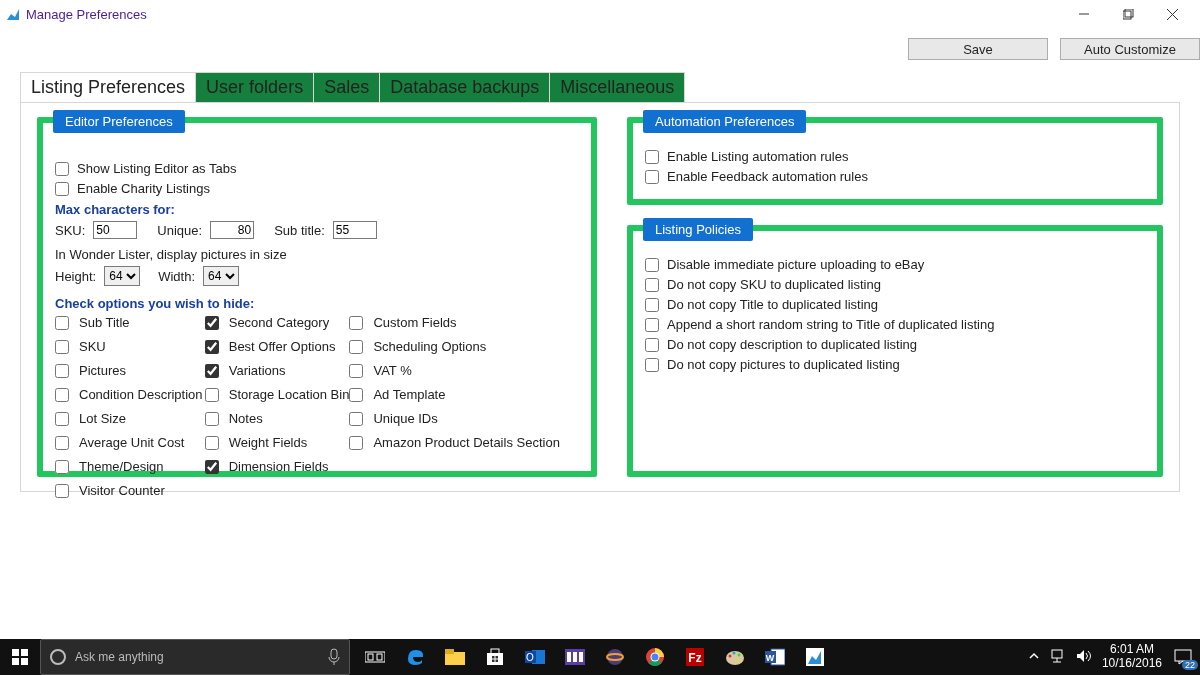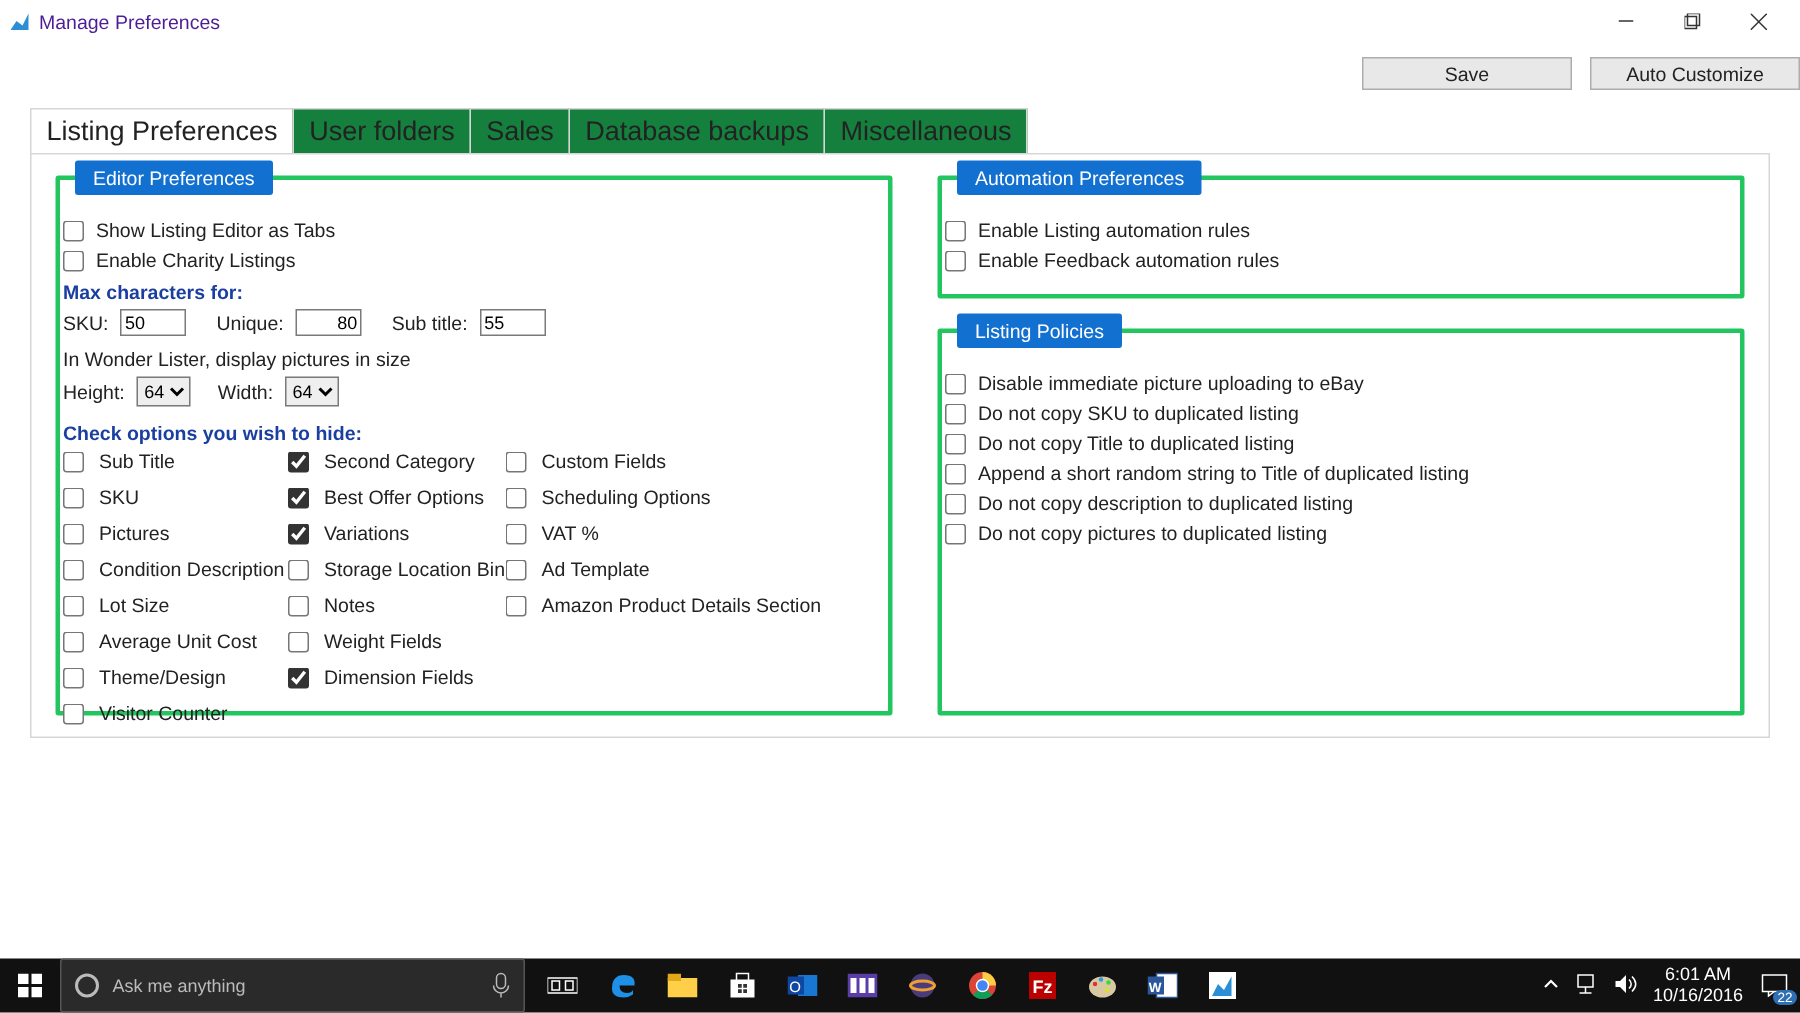--- a/index.html
+++ b/index.html
@@ -13,21 +13,21 @@
 
 .topbar { display: flex; justify-content: flex-end; gap: 12px; padding: 10px 0 6px 0; }
 .topbar button { width: 140px; height: 22px; background: #e8e8e8; border: 1px solid #adadad; color: #222; font-size: 13px; cursor: pointer; }
 
 .tabs { display: flex; margin: 6px 0 0 20px; font-size: 18px; }
 .tabs .tab { padding: 4px 10px; border: 1px solid #d6d6d6; border-bottom: none; background: #15803d; cursor: pointer; margin-right: -1px; }
 .tabs .tab.active { background: #fff; }
 
 .content { border: 1px solid #d6d6d6; margin: 0 20px; height: 390px; padding: 14px 16px; display: flex; gap: 30px; }
 
-.panel { position: relative; border: 3px solid #22c55e; border-radius: 2px; padding: 22px 12px 10px 2px; }
+.panel { position: relative; border: 6px solid #22c55e; border-radius: 2px; padding: 22px 12px 10px 12px; }
 .panel .legend { position: absolute; top: -13px; left: 10px; background: #1270d1; color: #fff; padding: 4px 12px; border-radius: 2px; font-size: 13px; }
 
 .left-col { width: 560px; display: flex; flex-direction: column; }
 .right-col { width: 540px; display: flex; flex-direction: column; gap: 20px; }
 
 .row { display: flex; align-items: center; gap: 8px; margin-bottom: 5px; }
 input[type=checkbox] { width: 14px; height: 14px; margin: 0; cursor: pointer; accent-color: #333; }
 input[type=text] { border: 1px solid #7a7a7a; height: 18px; padding: 0 2px; font-size: 12px; }
 select { height: 20px; border: 1px solid #7a7a7a; font-size: 12px; }
 
@@ -94,21 +94,21 @@
   <div class="tab">Database backups</div>
   <div class="tab">Miscellaneous</div>
 </div>
 
 <div class="content">
 
   <div class="left-col">
     <div class="panel" style="height:100%;">
       <div class="legend">Editor Preferences</div>
 
-      <div class="row" style="margin-top:4px;">
+      <div class="row" style="margin-top:16px;">
         <input type="checkbox" style="">
         <span>Show Listing Editor as Tabs</span>
       </div>
       <div class="row">
         <input type="checkbox" style="">
         <span>Enable Charity Listings</span>
       </div>
 
       <div class="section-label">Max characters for:</div>
       <div class="row">
@@ -203,20 +203,24 @@
               <input type="checkbox" style="">
               <span>Scheduling Options</span>
             </div>
           <div class="cb-item">
               <input type="checkbox" style="">
               <span>VAT %</span>
             </div>
           <div class="cb-item">
               <input type="checkbox" style="">
               <span>Ad Template</span>
+            </div>
+          <div class="cb-item">
+              <input type="checkbox" style="">
+              <span>Unique IDs</span>
             </div>
           <div class="cb-item">
               <input type="checkbox" style="">
               <span>Amazon Product Details Section</span>
             </div>
         </div>
       </div>
     </div>
   </div>
 

